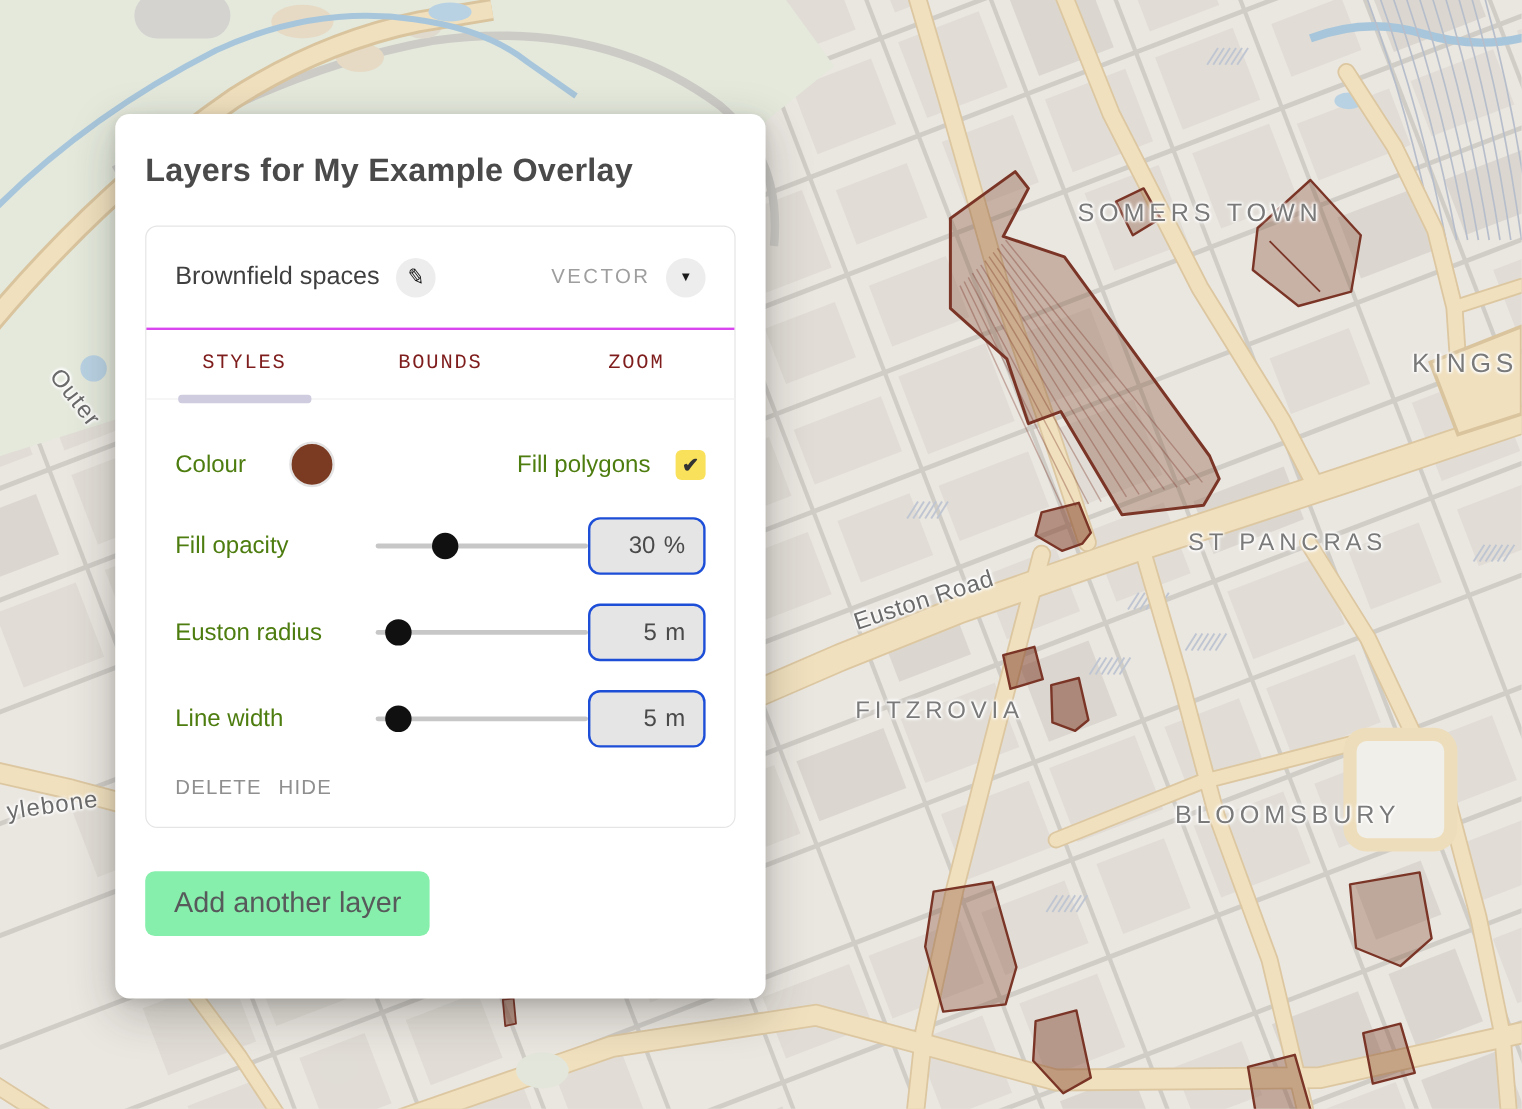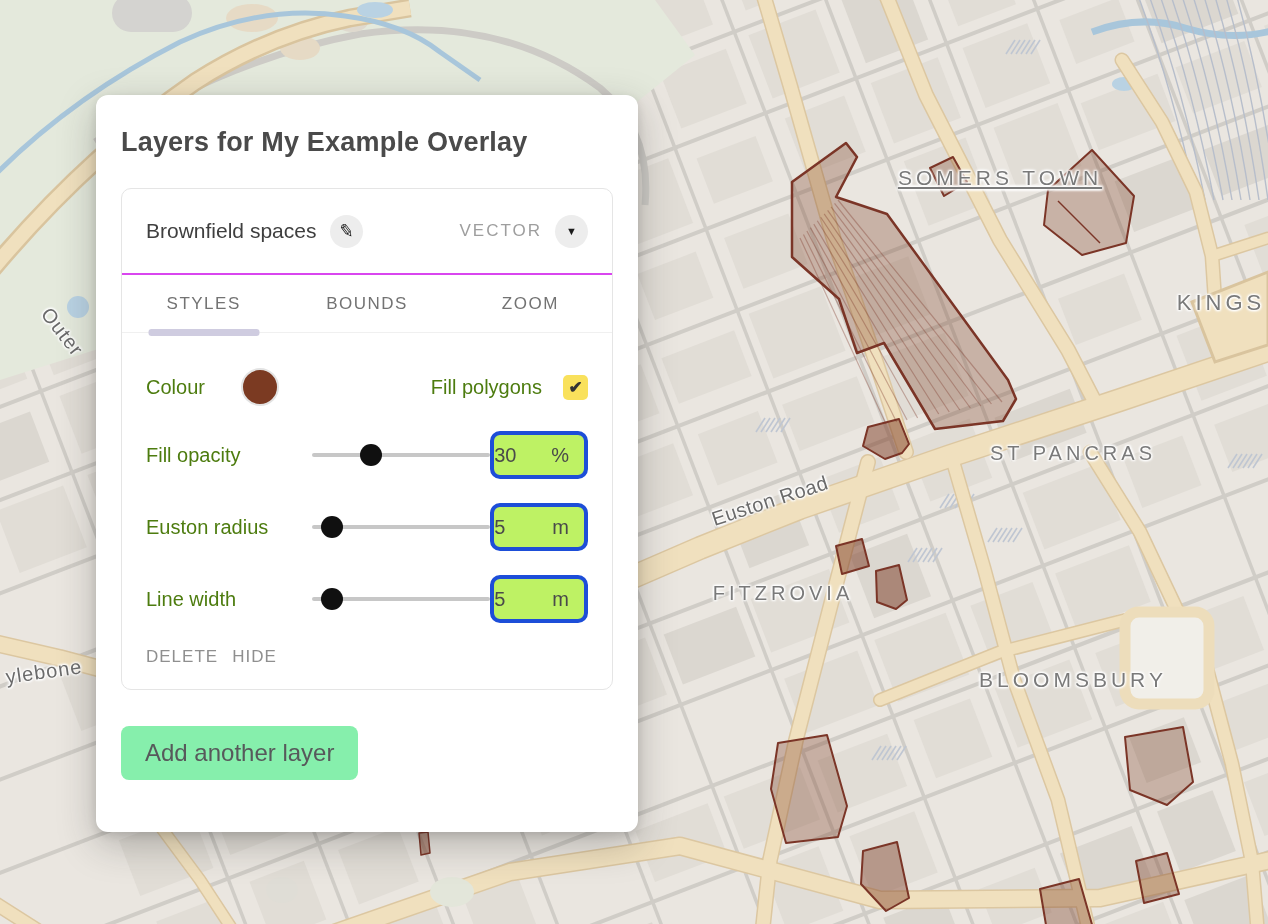--- a/index.html
+++ b/index.html
@@ -30,22 +30,22 @@
     width:33px;height:33px;border-radius:50%;background:#EDEDED;border:none;cursor:pointer;
     display:flex;align-items:center;justify-content:center;flex:none;padding:0;
   }
   .edit-btn{margin-left:14px;font-size:18px;color:#141414;}
   .edit-btn span{transform:rotate(8deg);}
   .layer-type{margin-left:auto;font-size:17px;color:#9E9E9E;letter-spacing:2px;}
   .dd-btn{margin-left:13px;font-size:11px;color:#1B1B1B;}
   .tabs{display:flex;height:57px;border-bottom:1px solid #F0F0F0;}
   .tab{
     flex:1;display:flex;align-items:center;justify-content:center;position:relative;
-    font-size:17px;color:#737373;letter-spacing:1.5px;background:none;border:none;cursor:pointer;
-    font-family:Liberation Sans, sans-serif;padding:0;
+    font-size:17px;color:#7f1d1d;letter-spacing:1.5px;background:none;border:none;cursor:pointer;
+    font-family:Liberation Mono, monospace;padding:0;
   }
   .tab.active::after{
     content:"";position:absolute;left:50%;transform:translateX(-50%);bottom:-4px;
     width:111px;height:7px;border-radius:3px;background:#CFCCE0;
   }
   .card-body{padding:20px 24px 22px;}
   .row{display:flex;align-items:center;}
   .colour-row{margin-top:14px;height:40px;}
   .row-label{font-size:20px;color:#4d7c0f;}
   .swatch{
@@ -58,23 +58,23 @@
     display:flex;align-items:center;justify-content:center;cursor:pointer;
     font-size:17px;font-weight:700;color:#333;padding:0;
   }
   .slider-row{margin-top:24px;height:48px;}
   .slider-row:first-of-type{margin-top:26px;}
   .slider-row .row-label{width:178px;}
   .slider{position:relative;width:190px;height:22px;cursor:pointer;}
   .slider .track{position:absolute;left:0;right:0;top:9px;height:4px;border-radius:2px;background:#C7C7C7;}
   .slider .thumb{position:absolute;top:0;width:22px;height:22px;border-radius:50%;background:#101010;transform:translateX(-50%);}
   .value-box{
-    margin-left:auto;width:103px;height:48px;box-sizing:border-box;border:4px solid #1d4ed8;border-radius:10px;
-    display:flex;align-items:center;justify-content:space-between;padding-right:15px;gap:7px;
-    font-size:20px;color:#4A4A4A;background:#bef264;cursor:text;
+    margin-left:auto;width:103px;height:48px;box-sizing:border-box;border:2px solid #1d4ed8;border-radius:10px;
+    display:flex;align-items:center;justify-content:flex-end;padding-right:15px;gap:7px;
+    font-size:20px;color:#4A4A4A;background:#e5e5e5;cursor:text;
   }
   .actions{margin-top:24px;display:flex;gap:14px;}
   .action{
     background:none;border:none;padding:0;cursor:pointer;font-family:inherit;
     font-size:17px;color:#8F8F8F;letter-spacing:1px;
   }
   .add-btn{
     margin-top:36px;background:#86efac;border:none;border-radius:8px;cursor:pointer;
     font-family:inherit;font-size:24px;color:#57595B;padding:13px 24px;
   }
@@ -520,21 +520,21 @@
         <line x1="824.1818181818181" y1="213.8181818181818" x2="959.8181818181818" y2="410" stroke="#7B3527" stroke-width="1.2" opacity="0.35"></line>
         <line x1="827.6363636363636" y1="210.36363636363637" x2="970.3636363636364" y2="408" stroke="#7B3527" stroke-width="1.2" opacity="0.35"></line>
         <line x1="831.0909090909091" y1="206.9090909090909" x2="980.9090909090909" y2="406" stroke="#7B3527" stroke-width="1.2" opacity="0.35"></line>
         <line x1="834.5454545454545" y1="203.45454545454544" x2="991.4545454545455" y2="404" stroke="#7B3527" stroke-width="1.2" opacity="0.35"></line>
         <line x1="838" y1="200" x2="1002" y2="402" stroke="#7B3527" stroke-width="1.2" opacity="0.35"></line>
       </g>
   </g>
 </svg>
 
 <div id="map-labels">
-  <div class="maplabel" style="left:1000px;top:178px;text-decoration:underline;">SOMERS TOWN</div>
+  <div class="maplabel" style="left:1000px;top:178px;">SOMERS TOWN</div>
   <div class="maplabel" style="left:1221px;top:303px;font-size:22px;">KINGS</div>
   <div class="maplabel" style="left:1073px;top:453px;font-size:20px;">ST PANCRAS</div>
   <div class="maplabel" style="left:783px;top:593px;font-size:20px;">FITZROVIA</div>
   <div class="maplabel" style="left:1073px;top:680px;">BLOOMSBURY</div>
   <div class="maplabel roadlabel" style="left:770px;top:501px;transform:translate(-50%,-50%) rotate(-18deg);letter-spacing:.5px;">Euston Road</div>
   <div class="maplabel roadlabel" style="left:62px;top:332px;transform:translate(-50%,-50%) rotate(52deg);">Outer</div>
   <div class="maplabel roadlabel" style="left:44px;top:672px;transform:translate(-50%,-50%) rotate(-8deg);">ylebone</div>
 </div>
 
 <div class="panel">

